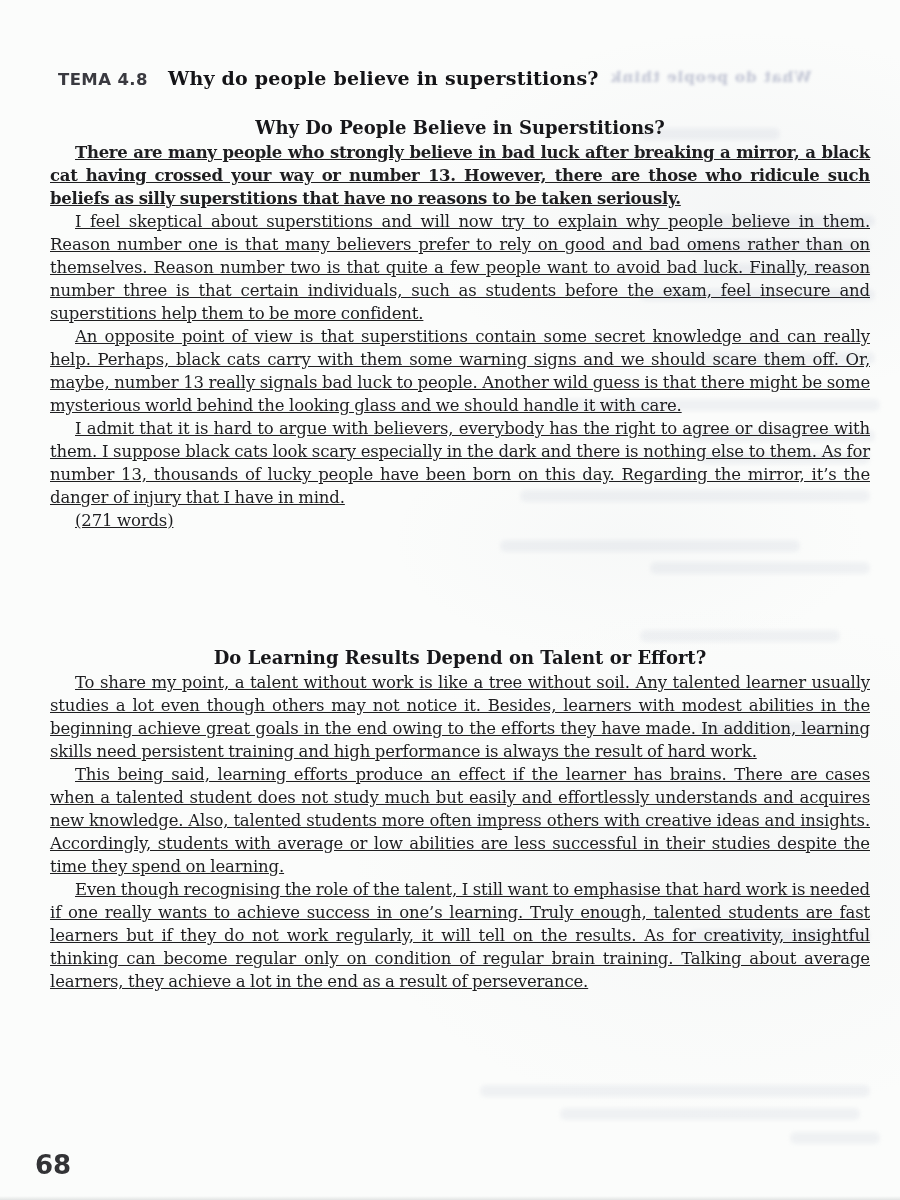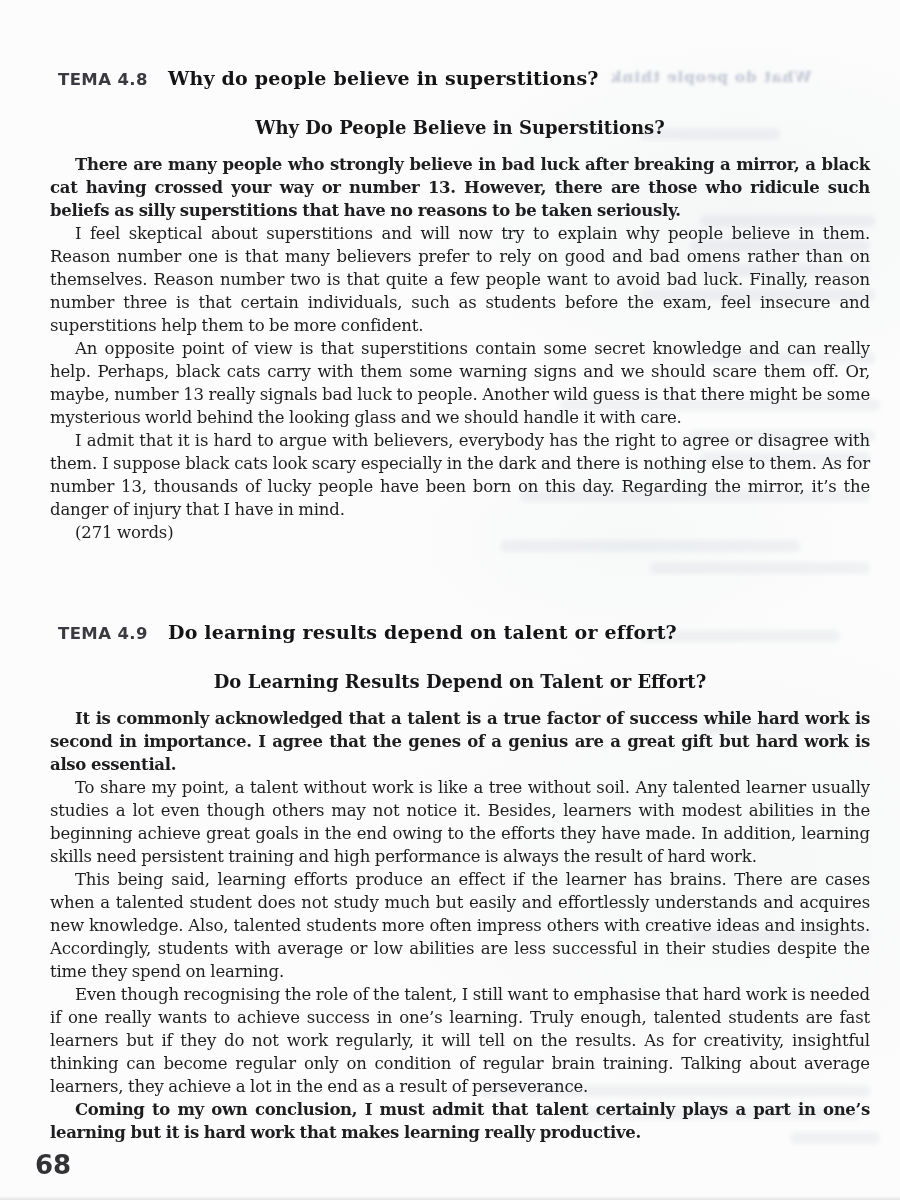--- a/index.html
+++ b/index.html
@@ -60,21 +60,21 @@
     color: #141417;
   }
   .essay-title {
     margin: 24px 0 0 0;
     text-align: center;
     font-size: 18px;
     font-weight: bold;
     line-height: 24px;
     color: #17171a;
   }
-  .essay-body { margin-top: 13px; }
+  .essay-body { margin-top: 1px; text-decoration: underline; }
   .essay-body p {
     margin: 0;
     text-align: justify;
     text-indent: 25px;
     font-size: 16.5px;
     line-height: 23px;
     letter-spacing: -0.15px;
     word-spacing: -0.5px;
   }
   .essay-body p.bold { font-weight: bold; letter-spacing: -0.3px; }
@@ -129,29 +129,23 @@
     <div class="essay-body">
       <p class="bold">There are many people who strongly believe in bad luck after breaking a mirror, a black cat having crossed your way or number 13. However, there are those who ridicule such beliefs as silly superstitions that have no reasons to be taken seriously.</p>
       <p>I feel skeptical about superstitions and will now try to explain why people believe in them. Reason number one is that many believers prefer to rely on good and bad omens rather than on themselves. Reason number two is that quite a few people want to avoid bad luck. Finally, reason number three is that certain individuals, such as students before the exam, feel insecure and superstitions help them to be more confident.</p>
       <p>An opposite point of view is that superstitions contain some secret knowledge and can really help. Perhaps, black cats carry with them some warning signs and we should scare them off. Or, maybe, number 13 really signals bad luck to people. Another wild guess is that there might be some mysterious world behind the looking glass and we should handle it with care.</p>
       <p>I admit that it is hard to argue with believers, everybody has the right to agree or disagree with them. I suppose black cats look scary especially in the dark and there is nothing else to them. As for number 13, thousands of lucky people have been born on this day. Regarding the mirror, it’s the danger of injury that I have in mind.</p>
       <p class="word-count">(271 words)</p>
     </div>
   </section>
 
   <section class="topic-section section-49">
-    <div class="topic-header">
-      <span class="tema-label">ТЕМА 4.9</span>
-      <span class="topic-question">Do learning results depend on talent or effort?</span>
-    </div>
     <h2 class="essay-title">Do Learning Results Depend on Talent or Effort?</h2>
     <div class="essay-body">
-      <p class="bold">It is commonly acknowledged that a talent is a true factor of success while hard work is second in importance. I agree that the genes of a genius are a great gift but hard work is also essential.</p>
       <p>To share my point, a talent without work is like a tree without soil. Any talented learner usually studies a lot even though others may not notice it. Besides, learners with modest abilities in the beginning achieve great goals in the end owing to the efforts they have made. In addition, learning skills need persistent training and high performance is always the result of hard work.</p>
       <p>This being said, learning efforts produce an effect if the learner has brains. There are cases when a talented student does not study much but easily and effortlessly understands and acquires new knowledge. Also, talented students more often impress others with creative ideas and insights. Accordingly, students with average or low abilities are less successful in their studies despite the time they spend on learning.</p>
       <p>Even though recognising the role of the talent, I still want to emphasise that hard work is needed if one really wants to achieve success in one’s learning. Truly enough, talented students are fast learners but if they do not work regularly, it will tell on the results. As for creativity, insightful thinking can become regular only on condition of regular brain training. Talking about average learners, they achieve a lot in the end as a result of perseverance.</p>
-      <p class="bold">Coming to my own conclusion, I must admit that talent certainly plays a part in one’s learning but it is hard work that makes learning really productive.</p>
     </div>
   </section>
 
   <div class="page-number">68</div>
 
 </div>
 
 </body></html>

